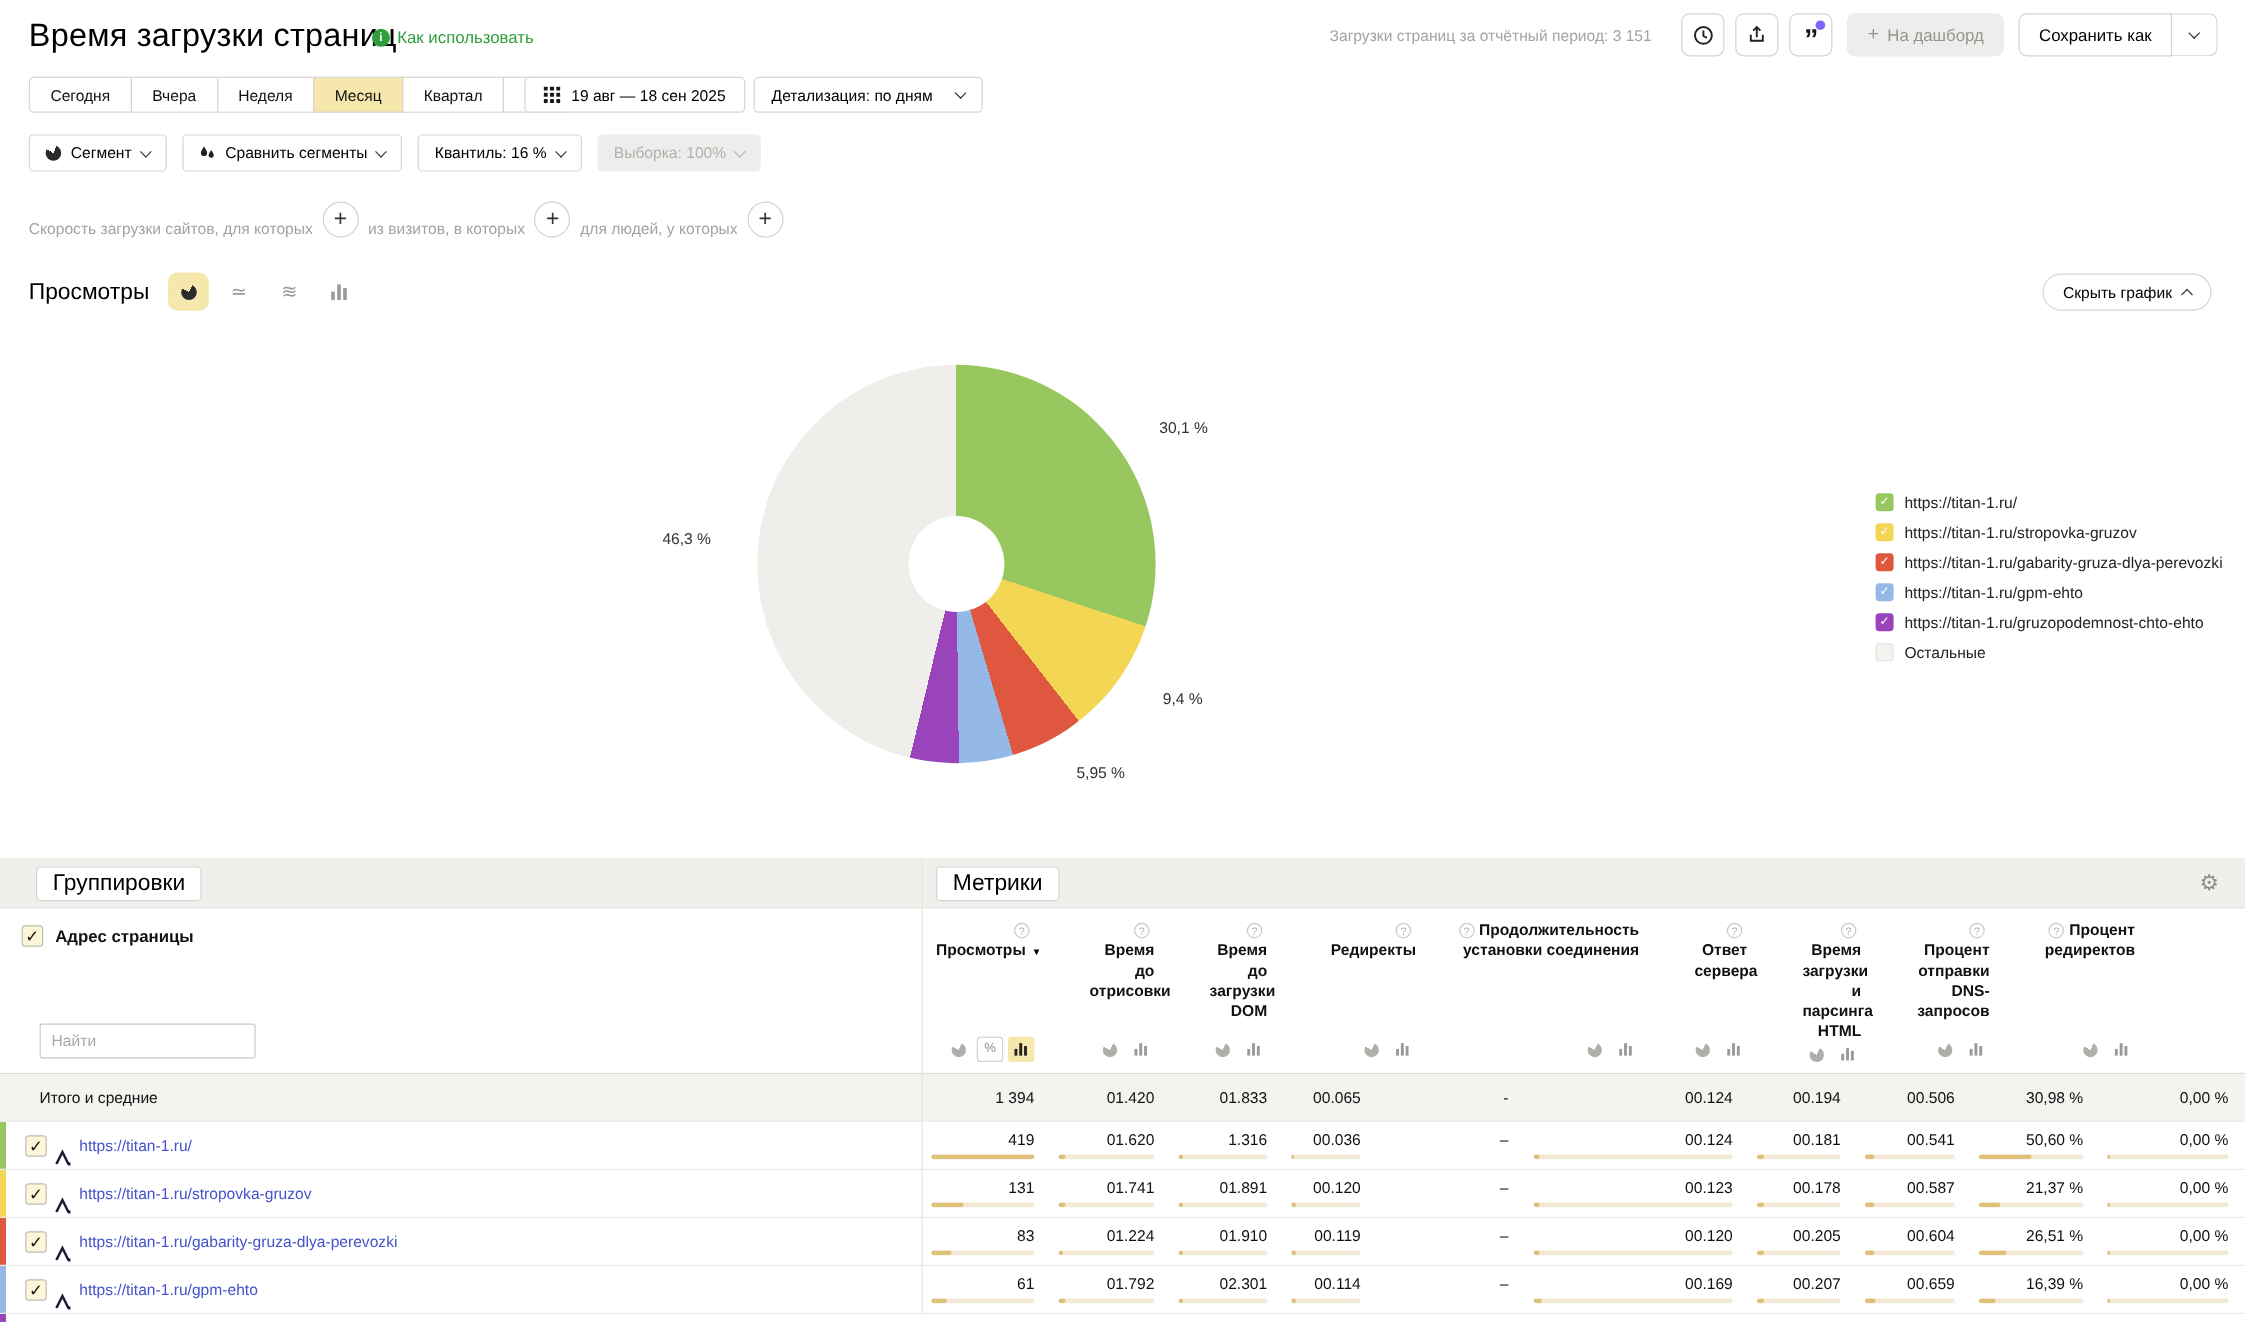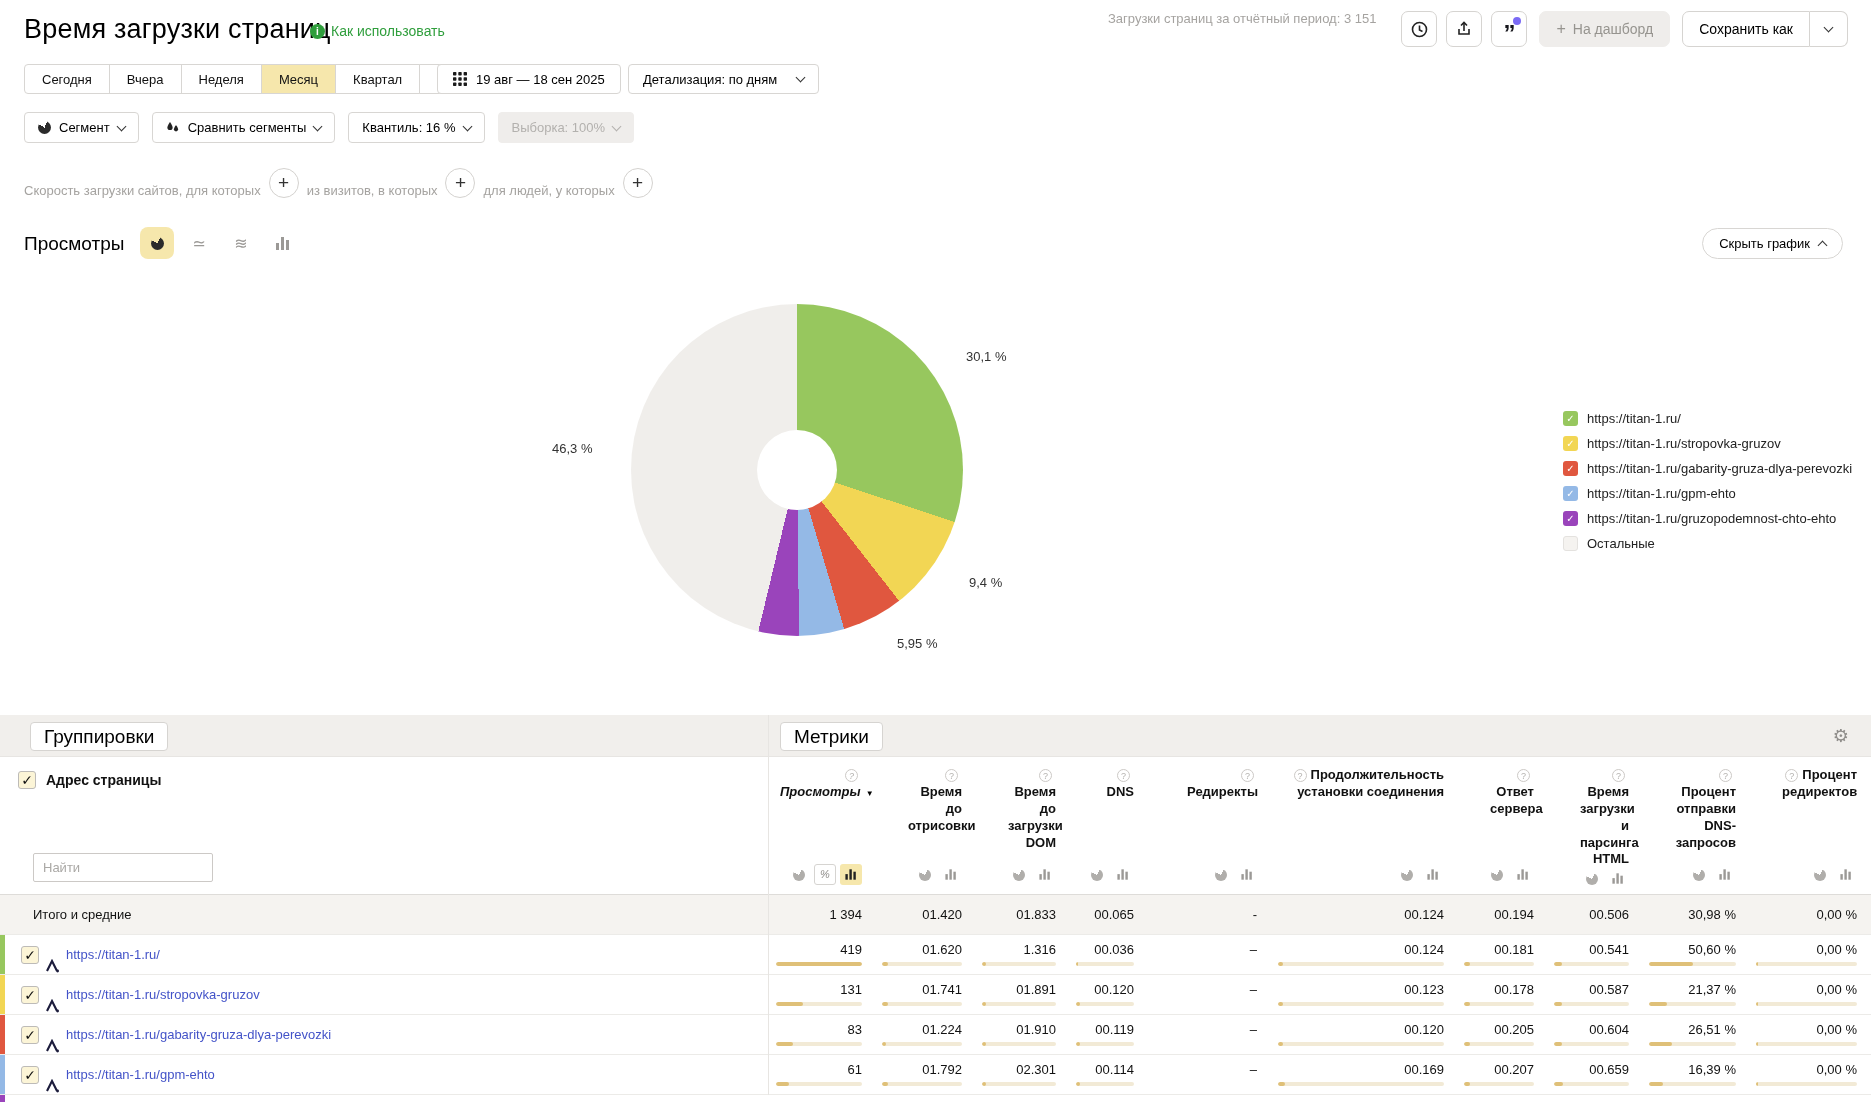--- a/index.html
+++ b/index.html
@@ -5,21 +5,21 @@
   * { margin:0; padding:0; box-sizing:border-box; }
   body { background:#fff; font-family:"Liberation Sans","DejaVu Sans",sans-serif; color:#111; }
   #page { position:relative; width:1871px; height:1102px; background:#fff; overflow:hidden; }
 
   
   .title { position:absolute; left:24px; top:14px; font-size:27px; font-weight:400; color:#000; letter-spacing:.2px; }
   .howto { position:absolute; left:310px; top:23px; display:flex; align-items:center; gap:6px;
            color:#2f9e3c; font-size:14px; cursor:pointer; }
   .howto .i-circle { width:15px; height:15px; border-radius:50%; background:#2f9e3c; color:#fff;
            font-size:10px; font-weight:700; display:flex; align-items:center; justify-content:center; }
-  .top-right { position:absolute; right:23px; top:11px; display:flex; }
+  .top-right { position:absolute; right:23px; top:11px; display:flex; align-items:center; }
   .period-count { color:#a5a3a0; font-size:13px; margin-right:16px; white-space:nowrap; }
   .icon-btn { width:36px; height:36px; border:1px solid #d6d4d1; border-radius:7px; background:#fff;
            display:flex; align-items:center; justify-content:center; margin-left:9px; cursor:pointer; position:relative; }
   .ai-quotes { font-size:24px; font-weight:700; color:#16161c; line-height:10px; margin-top:10px; }
   .ai-dot { position:absolute; right:5px; top:5px; width:8px; height:8px; border-radius:50%; background:#7b6af5; }
   .btn { height:36px; border:1px solid #d6d4d1; border-radius:7px; background:#fff; font-size:14px;
          display:flex; align-items:center; padding:0 16px; cursor:pointer; white-space:nowrap; }
   .btn.gray { background:#efedeb; border-color:#efedeb; color:#96948f; margin-left:12px; }
   .save-group { display:flex; margin-left:12px; }
   .save-main { border-radius:7px 0 0 7px; }
@@ -104,21 +104,21 @@
         cursor:pointer; font-size:11px; font-weight:400; color:#8f8d8a; padding:0 3px; }
   .tbtn.box { border:1px solid #d6d4d1; background:#fff; }
   .tbtn.sel { background:#f6e7ac; }
   .tbtn .ico-pie.lt { width:12px; height:12px; }
   .tbtn .ico-bars { transform:scale(.8); }
 
   .c0 { width:768px; position:relative; }
   .w1{width:106px}.w2{width:100px}.w3{width:94px}.w4{width:78px}.w5{width:124px}
   .w6{width:186px}.w7{width:90px}.w8{width:95px}.w9{width:107px}.w10{width:121px}
   .hcell.w6 { padding-left:12px; }
-  .hcell.w1 { padding-left:12px;font-style:italic; }
+  .hcell.w1 { padding-left:12px; }
 
   .addr-row { position:absolute; left:18px; top:14px; display:flex; align-items:center; gap:10px; }
   .cbx { width:18px; height:18px; border:1px solid #bdbbb8; border-radius:3px; background:#fcf5d7;
         color:#111; font-size:14px; font-weight:700; line-height:16px; text-align:center; cursor:pointer; }
   .addr-label { font-size:14px; font-weight:700; }
   .search { position:absolute; left:33px; bottom:12px; width:180px; height:29px; border:1px solid #ccc9c6;
         border-radius:2px; font-size:13px; padding:0 9px; color:#333; font-family:inherit; }
   .search::placeholder { color:#aaa8a5; }
 
   .srow, .trow { display:flex; height:40px; border-bottom:1px solid #ecebe8; }
@@ -348,31 +348,20 @@
         <div><span class="qicon">?</span><span>Время до загрузки DOM</span></div>
         <div class="tgl">
             <span class="tbtn">
               <i class="ico-pie lt"></i>
             </span>
             <span class="tbtn">
               <i class="ico-bars"></i>
             </span>
           </div>
       </div>
-      <div class="hcell w4">
-        <div><span class="qicon">?</span><span>DNS</span></div>
-        <div class="tgl">
-            <span class="tbtn">
-              <i class="ico-pie lt"></i>
-            </span>
-            <span class="tbtn">
-              <i class="ico-bars"></i>
-            </span>
-          </div>
-      </div>
       <div class="hcell w5">
         <div><span class="qicon">?</span><span>Редиректы</span></div>
         <div class="tgl">
             <span class="tbtn">
               <i class="ico-pie lt"></i>
             </span>
             <span class="tbtn">
               <i class="ico-bars"></i>
             </span>
           </div>

